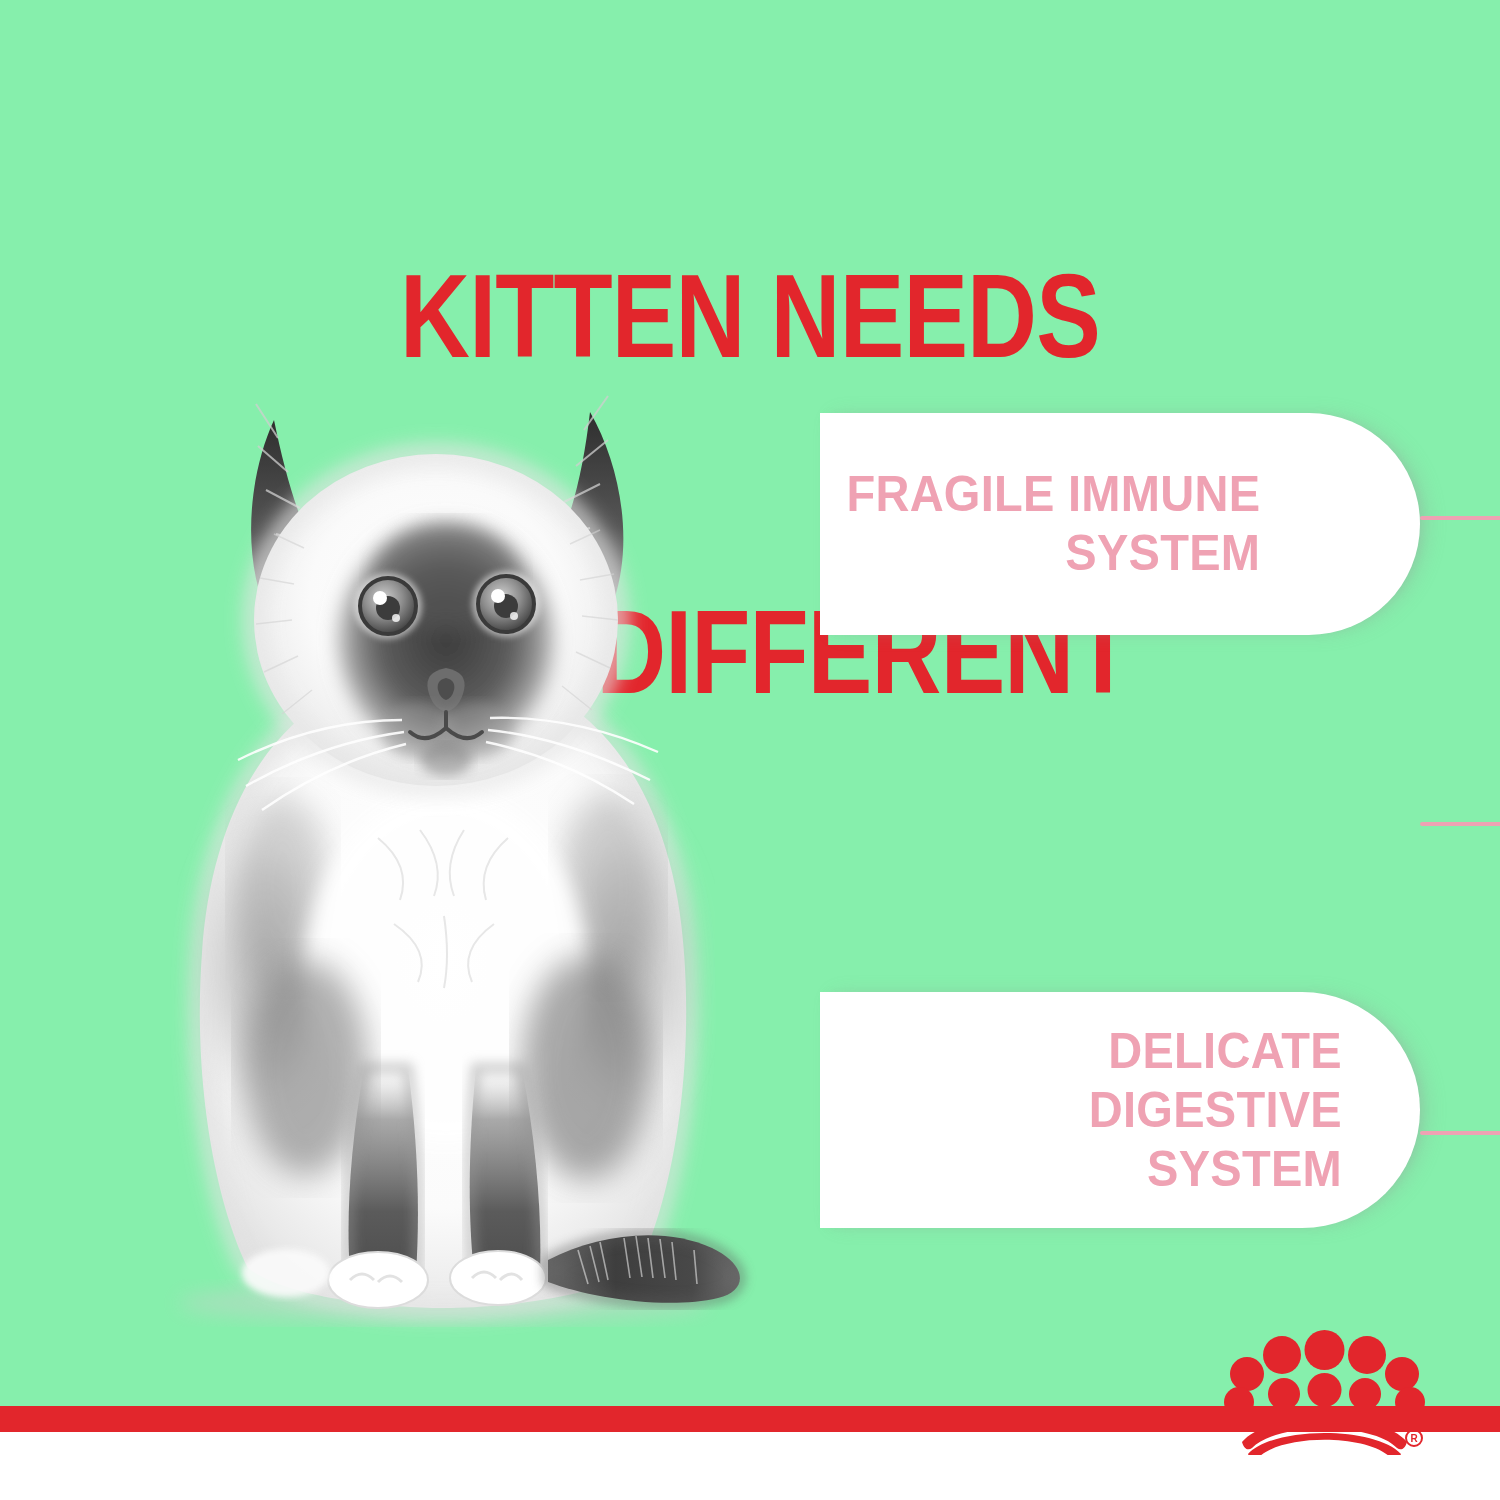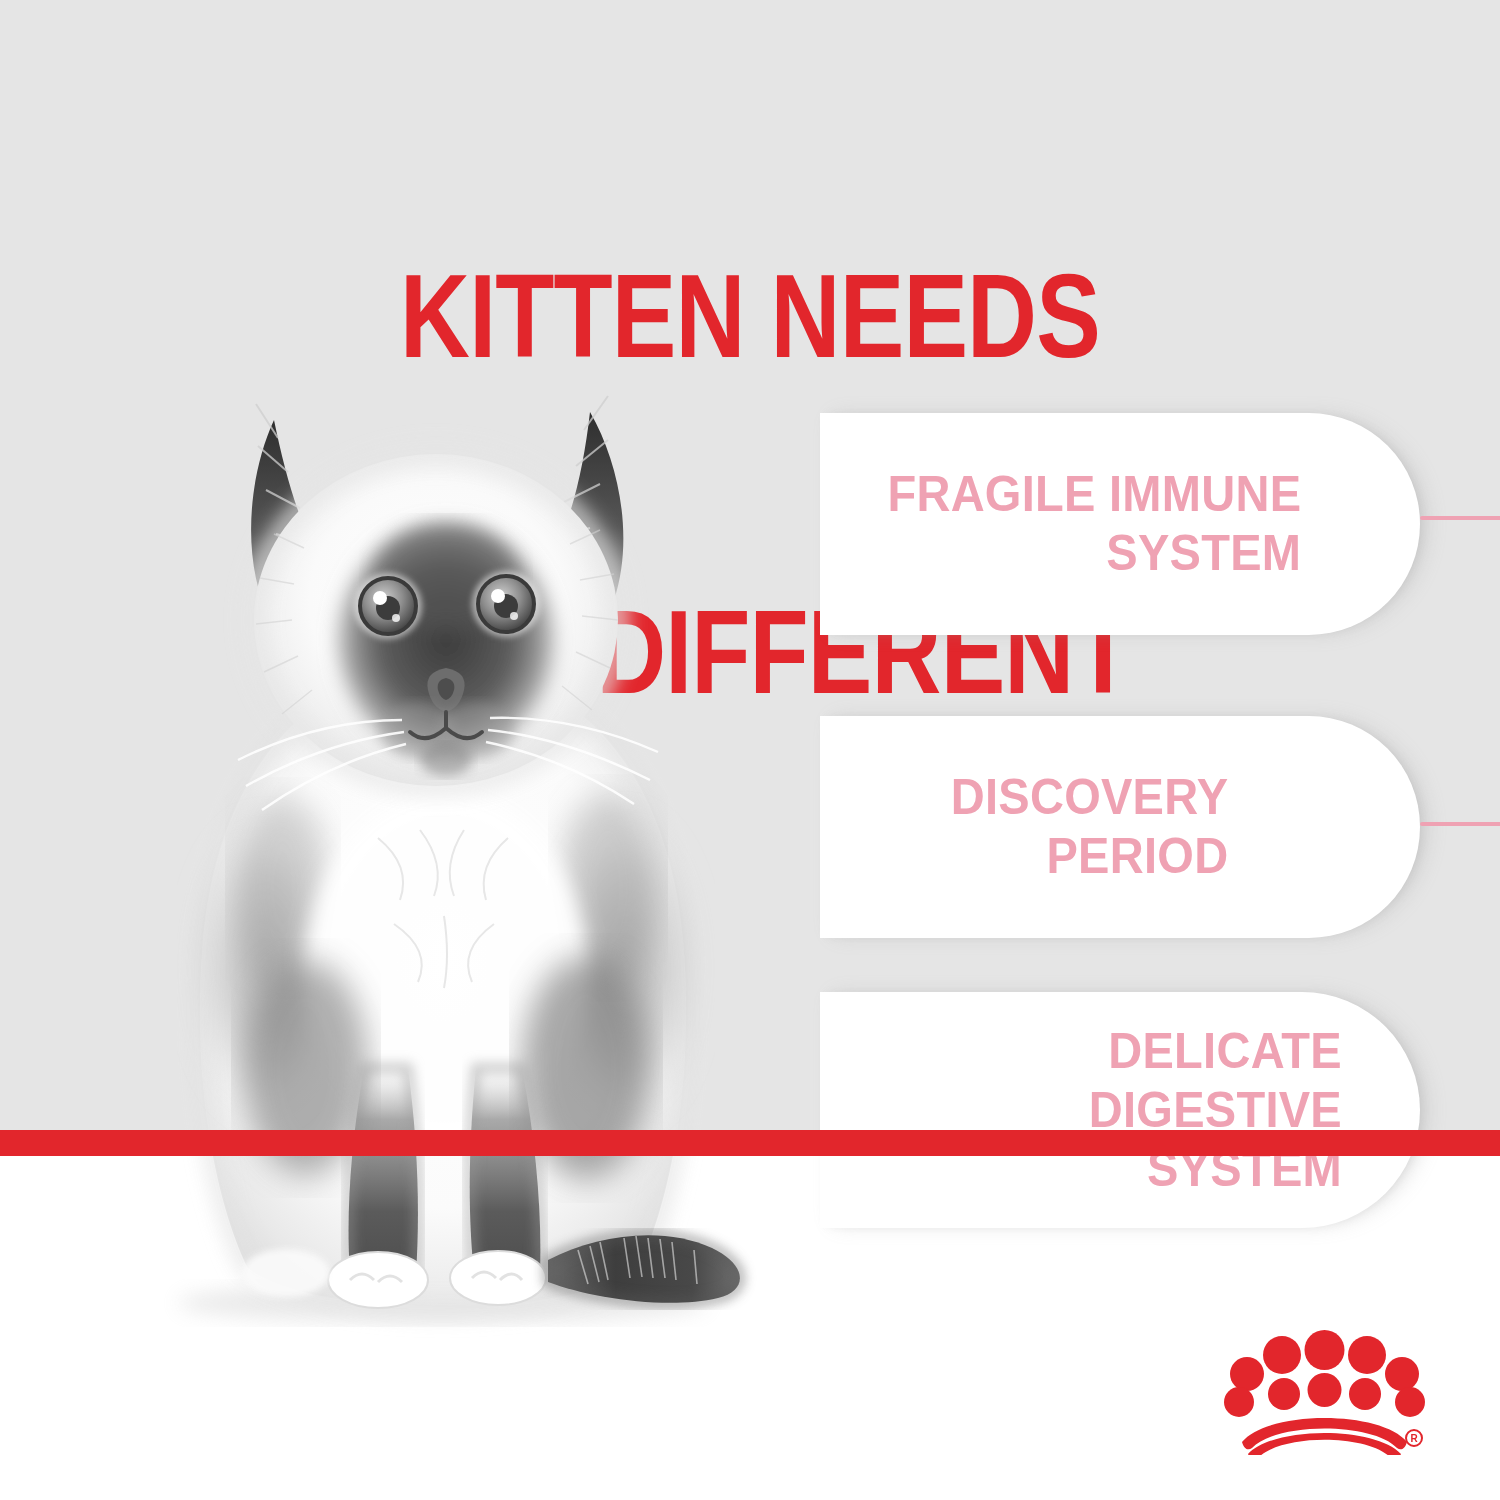--- a/index.html
+++ b/index.html
@@ -3,21 +3,21 @@
 <meta charset="utf-8">
 <style>
   html,body{margin:0;padding:0;}
   body{
     width:1500px;height:1500px;
     background:#ffffff;
     font-family:"Liberation Sans", sans-serif;
     overflow:hidden;
     position:relative;
   }
-  #stage{position:absolute;inset:0;width:1500px;height:1156px;background:#e5e5e5;}
+  #stage{position:absolute;inset:0;width:1500px;height:1432px;background:#86efac;}
 
   
   .headline{
     position:absolute;
     left:0; top:36px; width:1500px;
     text-align:center;
     color:#E2262C;
     font-weight:700;
     font-size:118px;
     line-height:0.95;
@@ -40,21 +40,21 @@
   
   .callout{
     position:absolute;
     background:#ffffff;
     border-top-right-radius:118px;
     border-bottom-right-radius:118px;
     box-shadow: 10px 0 22px -6px rgba(150,150,150,0.33),
                 4px 0 10px -3px rgba(160,160,160,0.22);
     display:flex;
     align-items:center;
-    justify-content:center;
+    justify-content:flex-start;
     box-sizing:border-box;
     padding-right:78px;
   }
   .callout-text{
     color:#EFA2B3;
     font-size:50px;
     font-weight:700;
     line-height:1.18;
     text-align:right;
     letter-spacing:0.3px;
@@ -304,24 +304,20 @@
       </g>
     </svg>
   </div>
 
   <div class="callout" id="callout-1">
     <div class="callout-text">FRAGILE IMMUNE
 SYSTEM</div>
   </div>
   <div class="connector" id="connector-1"></div>
 
-  <div class="callout" id="callout-2">
-    <div class="callout-text">DISCOVERY
-PERIOD</div>
-  </div>
   <div class="connector" id="connector-2"></div>
 
   <div class="callout" id="callout-3">
     <div class="callout-text">DELICATE DIGESTIVE
 SYSTEM</div>
   </div>
   <div class="connector" id="connector-3"></div>
 
   <div class="logo">
     <svg viewBox="0 0 205 125" xmlns="http://www.w3.org/2000/svg" aria-hidden="true">

